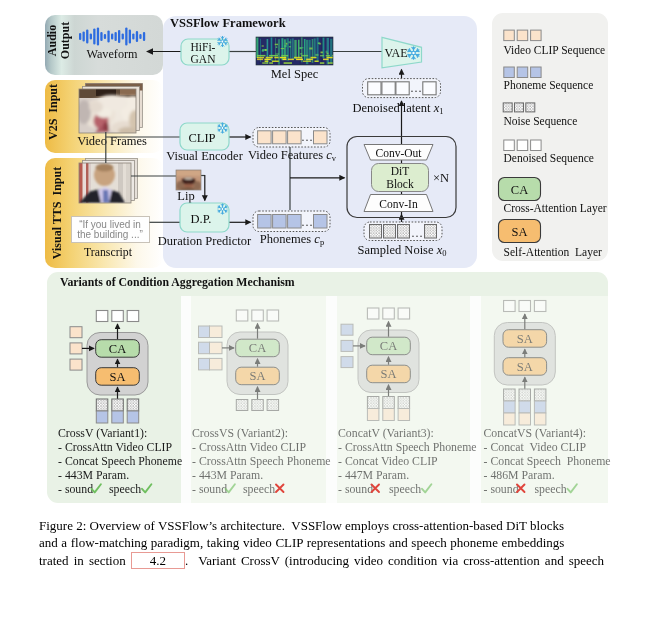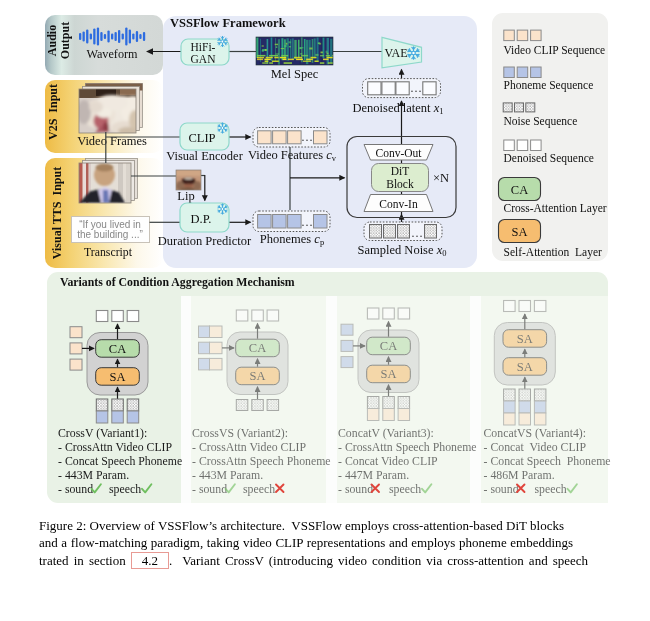--- a/index.html
+++ b/index.html
@@ -1,19 +1,19 @@
 <!DOCTYPE html>
 <html><head><meta charset="utf-8">
 <style>
 html,body { margin:0; padding:0; background:#ffffff; }
 #page { position:relative; width:650px; height:621px; overflow:hidden; background:#fff; }
 svg { position:absolute; left:0; top:0; }
 .cap { position:absolute; left:39px; top:516.5px; width:580px;
   font-family:"Liberation Serif", serif; font-size:13px; line-height:17.95px; color:#000; white-space:nowrap; }
-.link { border:1px solid #e89a94; padding:0 10px; }
+.link { border:1px solid #e89a94; padding:0 18px; }
 </style></head>
 <body>
 <div id="page">
 <svg width="650" height="621" viewBox="0 0 650 621">
       <defs>
 <marker id="ah" markerWidth="8" markerHeight="8" refX="5.2" refY="3" orient="auto" markerUnits="userSpaceOnUse">
   <path d="M0,0 L6,3 L0,6 Z" fill="#1a1a1a"></path>
 </marker>
 <pattern id="dots" width="2.7" height="2.7" patternUnits="userSpaceOnUse">
   <rect width="2.7" height="2.7" fill="#ffffff"></rect>
@@ -513,15 +513,15 @@
       </g>
       <g>
         <path d="M 517.0 484.5 l 7.5 7.5 M 524.5 484.5 l -7.5 7.5" fill="none" stroke="#e0453c" stroke-width="1.9" stroke-linecap="round"></path>
       </g>
       <g opacity="0.62">
         <path d="M 567.5 488.8 l 3.2 3.6 l 6.2 -8.2" fill="none" stroke="#6fbf5f" stroke-width="1.9" stroke-linecap="round" stroke-linejoin="round" transform="scale(1.0)"></path>
       </g>
     </svg>
 <div class="cap">
 <div style="word-spacing:0px">Figure 2: Overview of VSSFlow’s architecture.&nbsp; VSSFlow employs cross-attention-based DiT blocks</div>
-<div style="word-spacing:0.35px">and a flow-matching paradigm, taking video CLIP representations and employs phoneme embeddings</div>
+<div style="word-spacing:0.35px">and a flow-matching paradigm, taking video CLIP representations and speech phoneme embeddings</div>
 <div style="word-spacing:1.84px">trated in section <span class="link">4.2</span>.&nbsp; Variant CrossV (introducing video condition via cross-attention and speech</div>
 </div>
 </div>
 </body></html>

